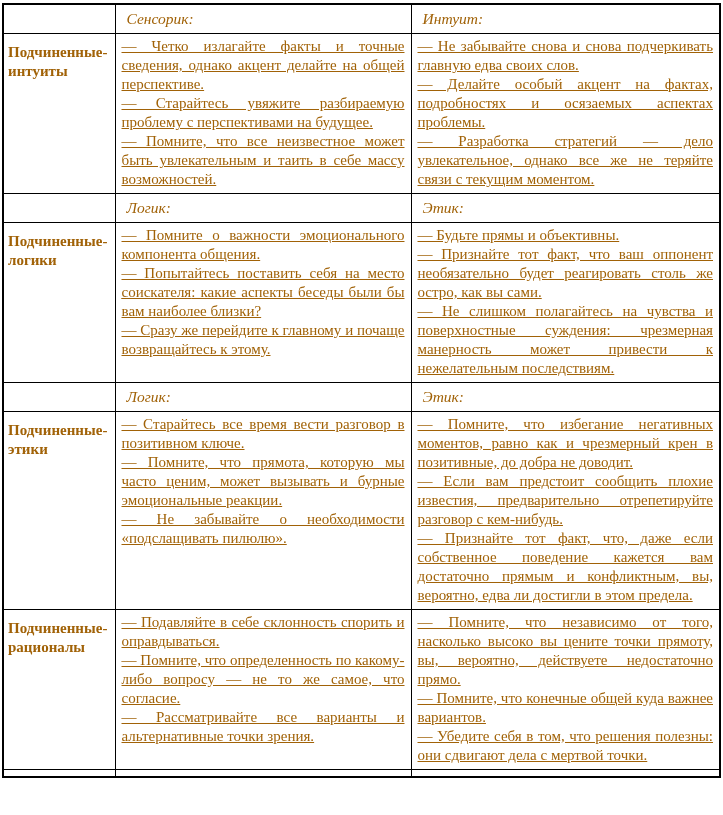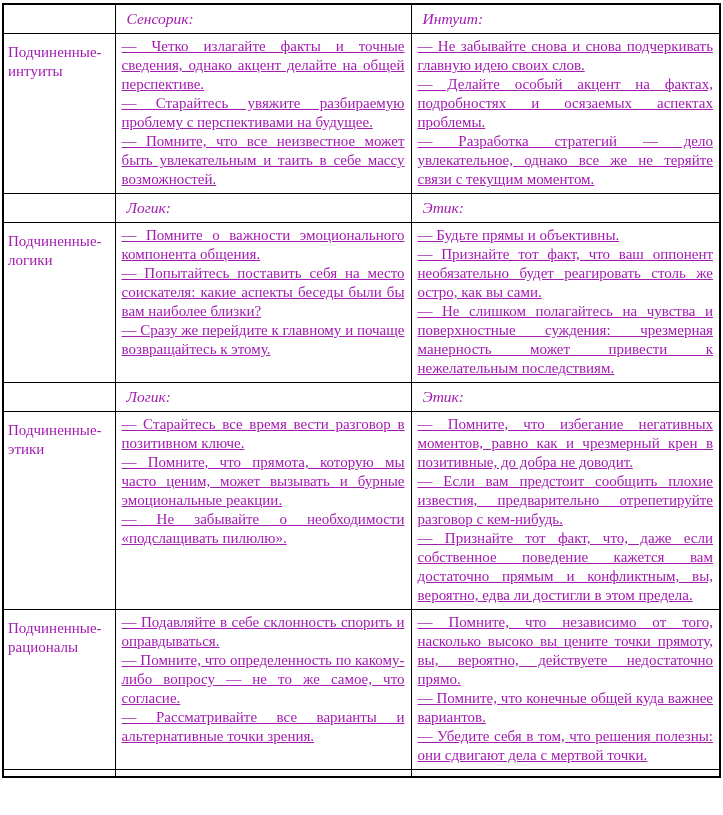--- a/index.html
+++ b/index.html
@@ -1,33 +1,33 @@
 <!DOCTYPE html>
 <html lang="ru"><head>
 <meta charset="utf-8">
 <style>
   html, body { margin:0; padding:0; background:#fff; }
   .page {
     width:723px; height:815px; box-sizing:border-box;
     padding:3px 2px; background:#fff; overflow:hidden;
-    font-family:"Liberation Serif", serif; color:#a21caf;
+    font-family:"Liberation Serif", serif; color:#a16207;
   }
   table.advice-table {
     border-collapse:collapse; table-layout:fixed;
     width:719px; border:2px solid #000;
   }
   td {
     border:1px solid #000;
     vertical-align:top;
     padding:3px 6px 4px 6px;
     font-size:15px; line-height:19px;
     overflow:hidden;
   }
   td.label-cell {
-    font-weight:normal;
+    font-weight:bold;
     padding-top:9px; padding-left:4px; padding-right:4px;
     word-wrap:break-word;
   }
   td.header-cell {
     font-style:italic;
     font-size:15.5px;
     padding:4px 6px 5px 11px;
   }
   td.content-cell p {
     margin:0; text-align:justify;text-decoration:underline;
@@ -53,21 +53,21 @@
       <td class="header-cell">Интуит:</td>
     </tr>
     <tr>
       <td class="label-cell">Подчиненные-интуиты</td>
       <td class="content-cell">
         <p>— Четко излагайте факты и точные сведения, однако акцент делайте на общей перспективе.</p>
         <p>— Старайтесь увяжите разбираемую проблему с перспективами на будущее.</p>
         <p>— Помните, что все неизвестное может быть увлекательным и таить в себе массу возможностей.</p>
       </td>
       <td class="content-cell">
-        <p>— Не забывайте снова и снова подчеркивать главную идею своих слов.</p>
+        <p>— Не забывайте снова и снова подчеркивать главную едва своих слов.</p>
         <p>— Делайте особый акцент на фактах, подробностях и осязаемых аспектах проблемы.</p>
         <p>— Разработка стратегий — дело увлекательное, однако все же не теряйте связи с текущим моментом.</p>
       </td>
     </tr>
 
     <tr>
       <td class="label-cell"></td>
       <td class="header-cell">Логик:</td>
       <td class="header-cell">Этик:</td>
     </tr>

